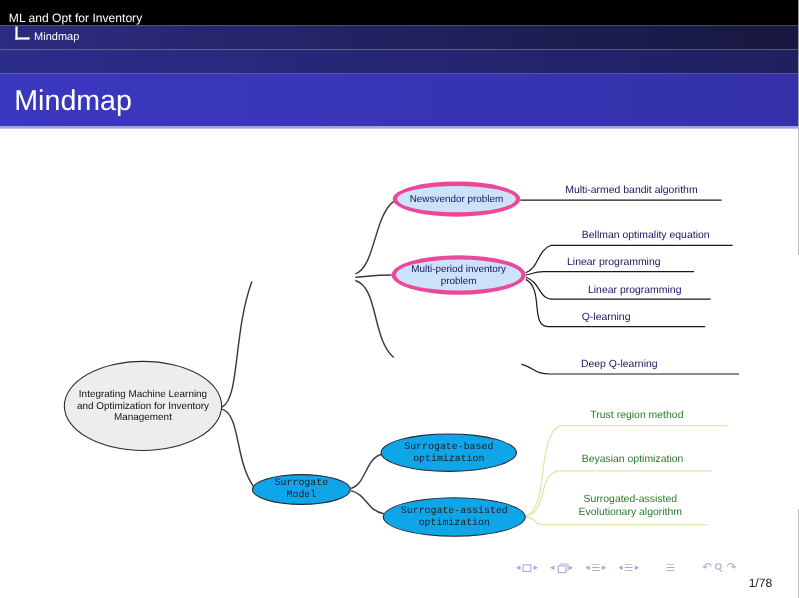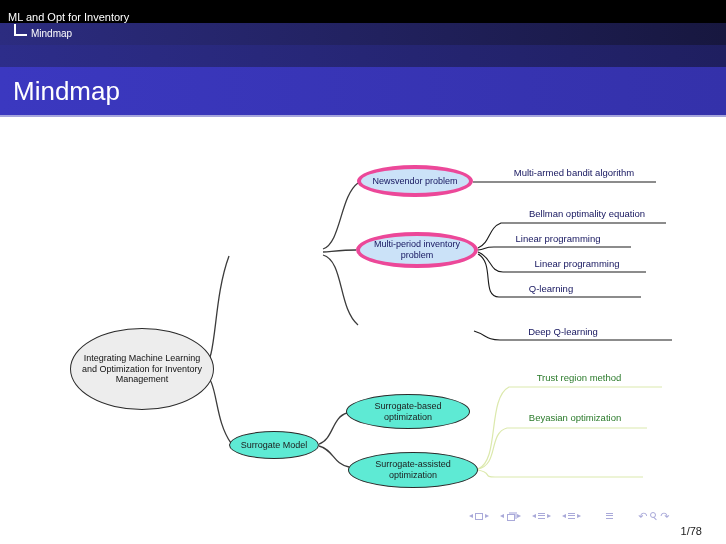--- a/index.html
+++ b/index.html
@@ -19,21 +19,21 @@
   .band4{top:67px;height:50px;background:linear-gradient(90deg,#3b38c0,#3431aa);
          border-bottom:2px solid #a5a5dc;color:#ffffff;font-size:26px;
          display:flex;align-items:center;padding-left:13px;}
 
   
   .links{position:absolute;left:0;top:0;pointer-events:none;}
   .node{position:absolute;border-radius:50%;display:flex;align-items:center;justify-content:center;
         text-align:center;box-sizing:border-box;line-height:1.2;padding:0 8px;}
   .node.gray {background:#ededed;border:1px solid #2b2b2b;color:#111111;font-size:9px;}
   .node.blue {background:#cbe2f8;border:4px solid #ec4899;color:#15155e;font-size:9px;}
-  .node.green{background:#5eead4;border:1px solid #2b2b2b;color:#1c1c1c;font-size:9px;}
+  .node.green{background:#0ea5e9;border:1px solid #2b2b2b;color:#1c1c1c;font-size:9px;font-family:Liberation Mono, monospace;}
 
   .leaf{position:absolute;transform:translateX(-50%);white-space:nowrap;font-size:9.5px;line-height:1.25;}
   .leaf.blue{color:#15155e;}
   .leaf.green{color:#2a7a2a;}
   .leaf.wrap{white-space:normal;width:132px;text-align:center;}
 
   
   .navbar{position:absolute;top:511px;left:468px;display:flex;align-items:center;
           color:#a9a9d9;height:10px;}
   .navgroup{display:flex;align-items:center;margin-right:9px;}
@@ -88,35 +88,36 @@
       <path d="M478,254 C495,263 481,297 499,297 L641,297"></path>
       <path d="M474,331 C487,335 486,340 500,340 L672,340"></path>
     </g>
     <g fill="none" stroke="#dce9ad" stroke-width="1.2">
       <path d="M478,469 C500,461 487,398 509,387 L662,387"></path>
       <path d="M478,469 C499,465 488,433 507,428 L647,428"></path>
       <path d="M478,470 C493,473 482,477 495,477 L643,477"></path>
     </g>
   </svg>
 
-  <div class="node gray" style="left:70px;top:328px;width:144px;height:82px;">Integrating Machine Learning and Optimization for Inventory Management</div>
+  <div class="node gray" style="left:58px;top:328px;width:144px;height:82px;">Integrating Machine Learning and Optimization for Inventory Management</div>
   <div class="node blue" style="left:357px;top:165px;width:116px;height:32px;">Newsvendor problem</div>
   <div class="node blue" style="left:356px;top:232px;width:122px;height:36px;">Multi-period inventory problem</div>
   <div class="node green" style="left:229px;top:431px;width:90px;height:28px;">Surrogate Model</div>
   <div class="node green" style="left:346px;top:394px;width:124px;height:35px;">Surrogate-based optimization</div>
   <div class="node green" style="left:348px;top:452px;width:130px;height:36px;">Surrogate-assisted optimization</div>
 
   <div class="leaf blue" style="left:574px;top:167px;">Multi-armed bandit algorithm</div>
   <div class="leaf blue" style="left:587px;top:208px;">Bellman optimality equation</div>
   <div class="leaf blue" style="left:558px;top:233px;text-align:center;">Linear programming</div>
   <div class="leaf blue" style="left:577px;top:258px;">Linear programming</div>
   <div class="leaf blue" style="left:551px;top:283px;">Q-learning</div>
   <div class="leaf blue" style="left:563px;top:326px;">Deep Q-learning</div>
   <div class="leaf green" style="left:579px;top:372px;">Trust region method</div>
   <div class="leaf green" style="left:575px;top:412px;">Beyasian optimization</div>
+  <div class="leaf green wrap" style="left:573px;top:448px;">Surrogated-assisted Evolutionary algorithm</div>
 
   <div class="navbar">
     <span class="navgroup">
       <span class="tri">◂</span>
       <span class="i-sq"></span>
       <span class="tri">▸</span>
     </span>
     <span class="navgroup">
       <span class="tri">◂</span>
       <span class="i-frames"></span>

